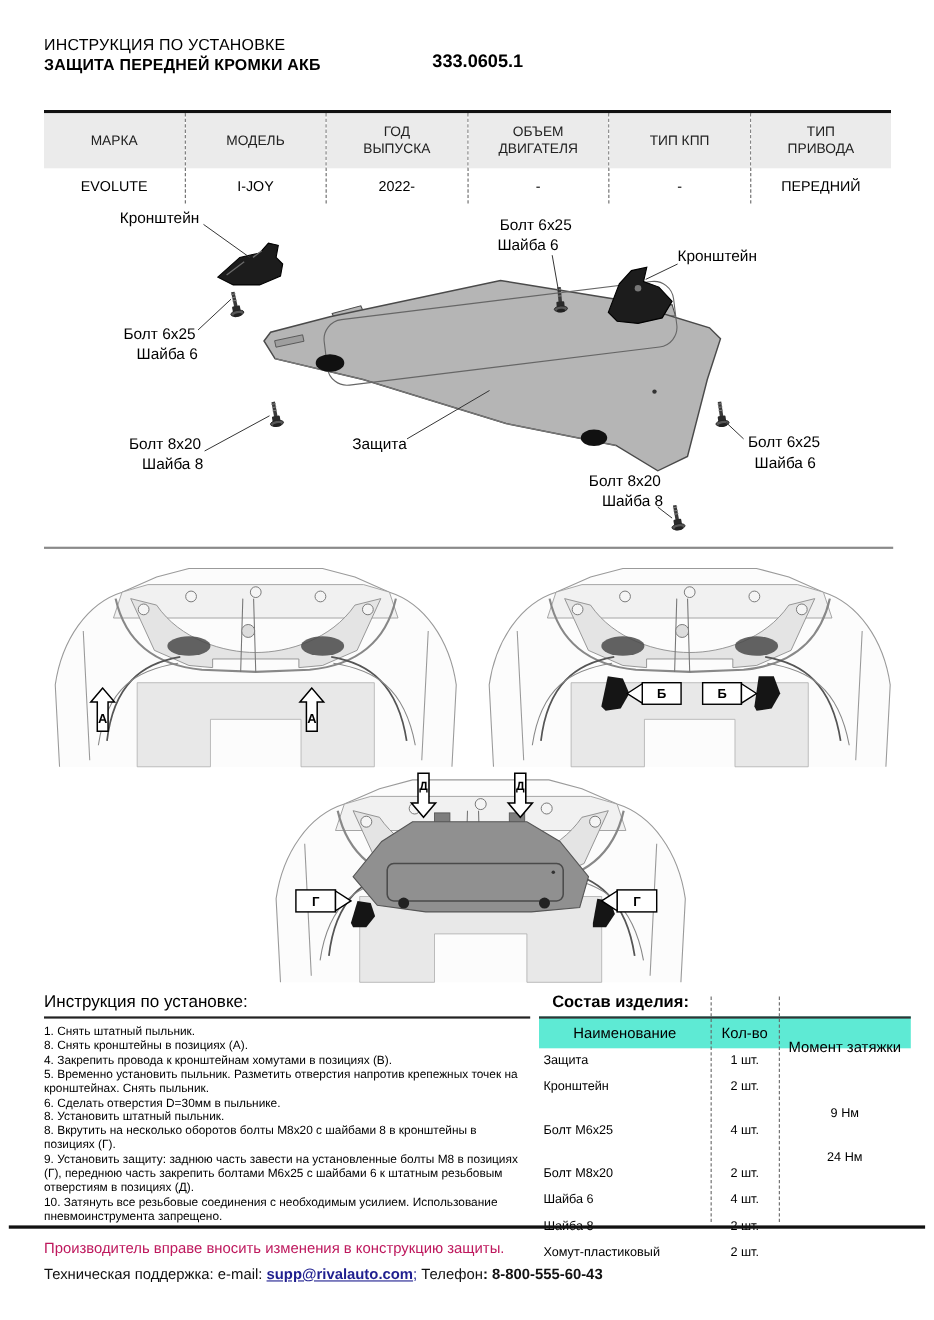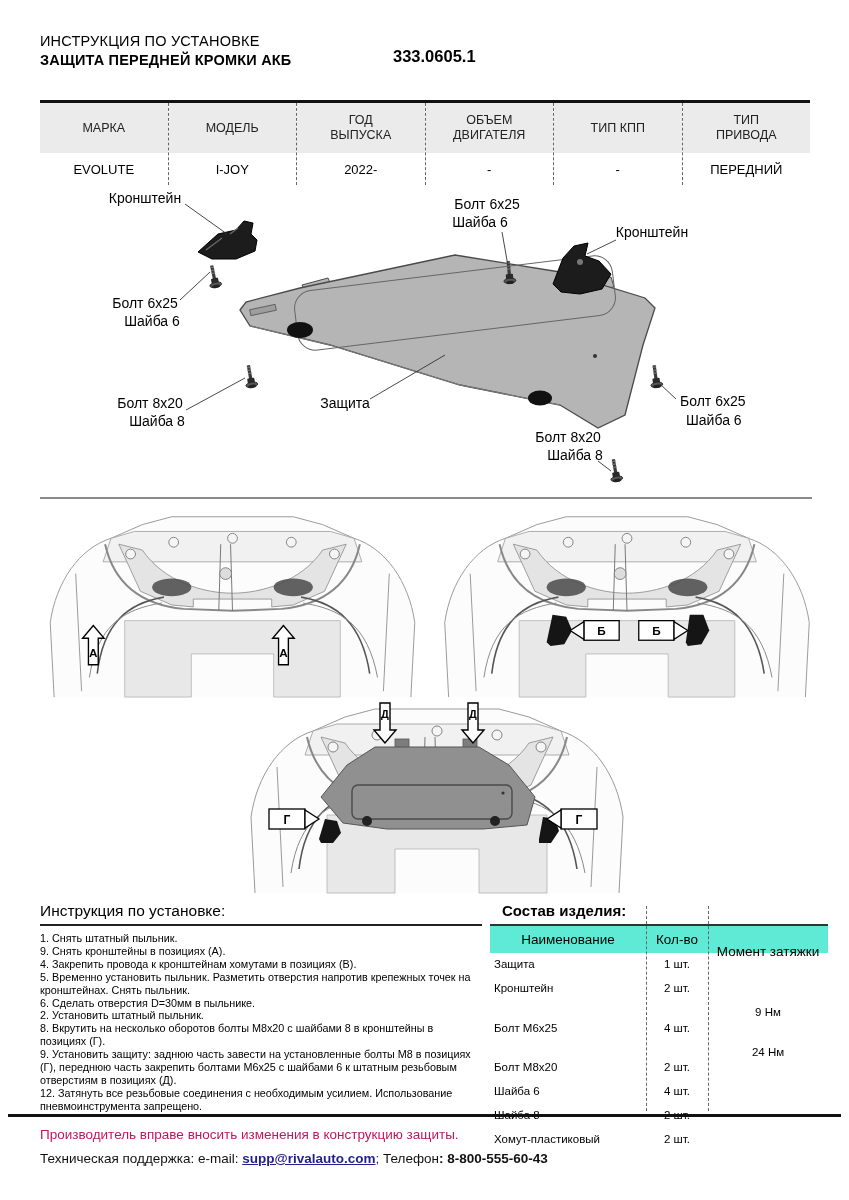--- a/index.html
+++ b/index.html
@@ -246,28 +246,28 @@
     <use href="#boxR" transform="translate(58,122)"></use>
     <use href="#boxL" transform="translate(314,122)"></use>
     <text x="40" y="126.5" font-size="12" font-weight="bold" text-anchor="middle">Г</text>
     <text x="332" y="126.5" font-size="12" font-weight="bold" text-anchor="middle">Г</text>
   </svg>
 
   <div class="instr">
     <div class="ih">Инструкция по установке:</div>
     <div class="irule"></div>
     <div class="step">1. Снять штатный пыльник.</div>
-    <div class="step">9. Снять кронштейны в позициях (А).</div>
+    <div class="step">8. Снять кронштейны в позициях (А).</div>
     <div class="step">4. Закрепить провода к кронштейнам хомутами в позициях (В).</div>
     <div class="step">5. Временно установить пыльник. Разметить отверстия напротив крепежных точек на кронштейнах. Снять пыльник.</div>
     <div class="step">6. Сделать отверстия D=30мм в пыльнике.</div>
-    <div class="step">2. Установить штатный пыльник.</div>
+    <div class="step">8. Установить штатный пыльник.</div>
     <div class="step">8. Вкрутить на несколько оборотов болты М8х20 с шайбами 8 в кронштейны в позициях (Г).</div>
     <div class="step">9. Установить защиту: заднюю часть завести на установленные болты М8 в позициях (Г), переднюю часть закрепить болтами М6х25 с шайбами 6 к штатным резьбовым отверстиям в позициях (Д).</div>
-    <div class="step">12. Затянуть все резьбовые соединения с необходимым усилием. Использование пневмоинструмента запрещено.</div>
+    <div class="step">10. Затянуть все резьбовые соединения с необходимым усилием. Использование пневмоинструмента запрещено.</div>
   </div>
 
   <div class="parts">
     <div class="ph">Состав изделия:</div>
     <div class="parts-head">
       <div class="pc-name">Наименование</div>
       <div class="pc-qty">Кол-во</div>
       <div class="pc-torque">Момент затяжки</div>
     </div>
     <div class="parts-rows">

